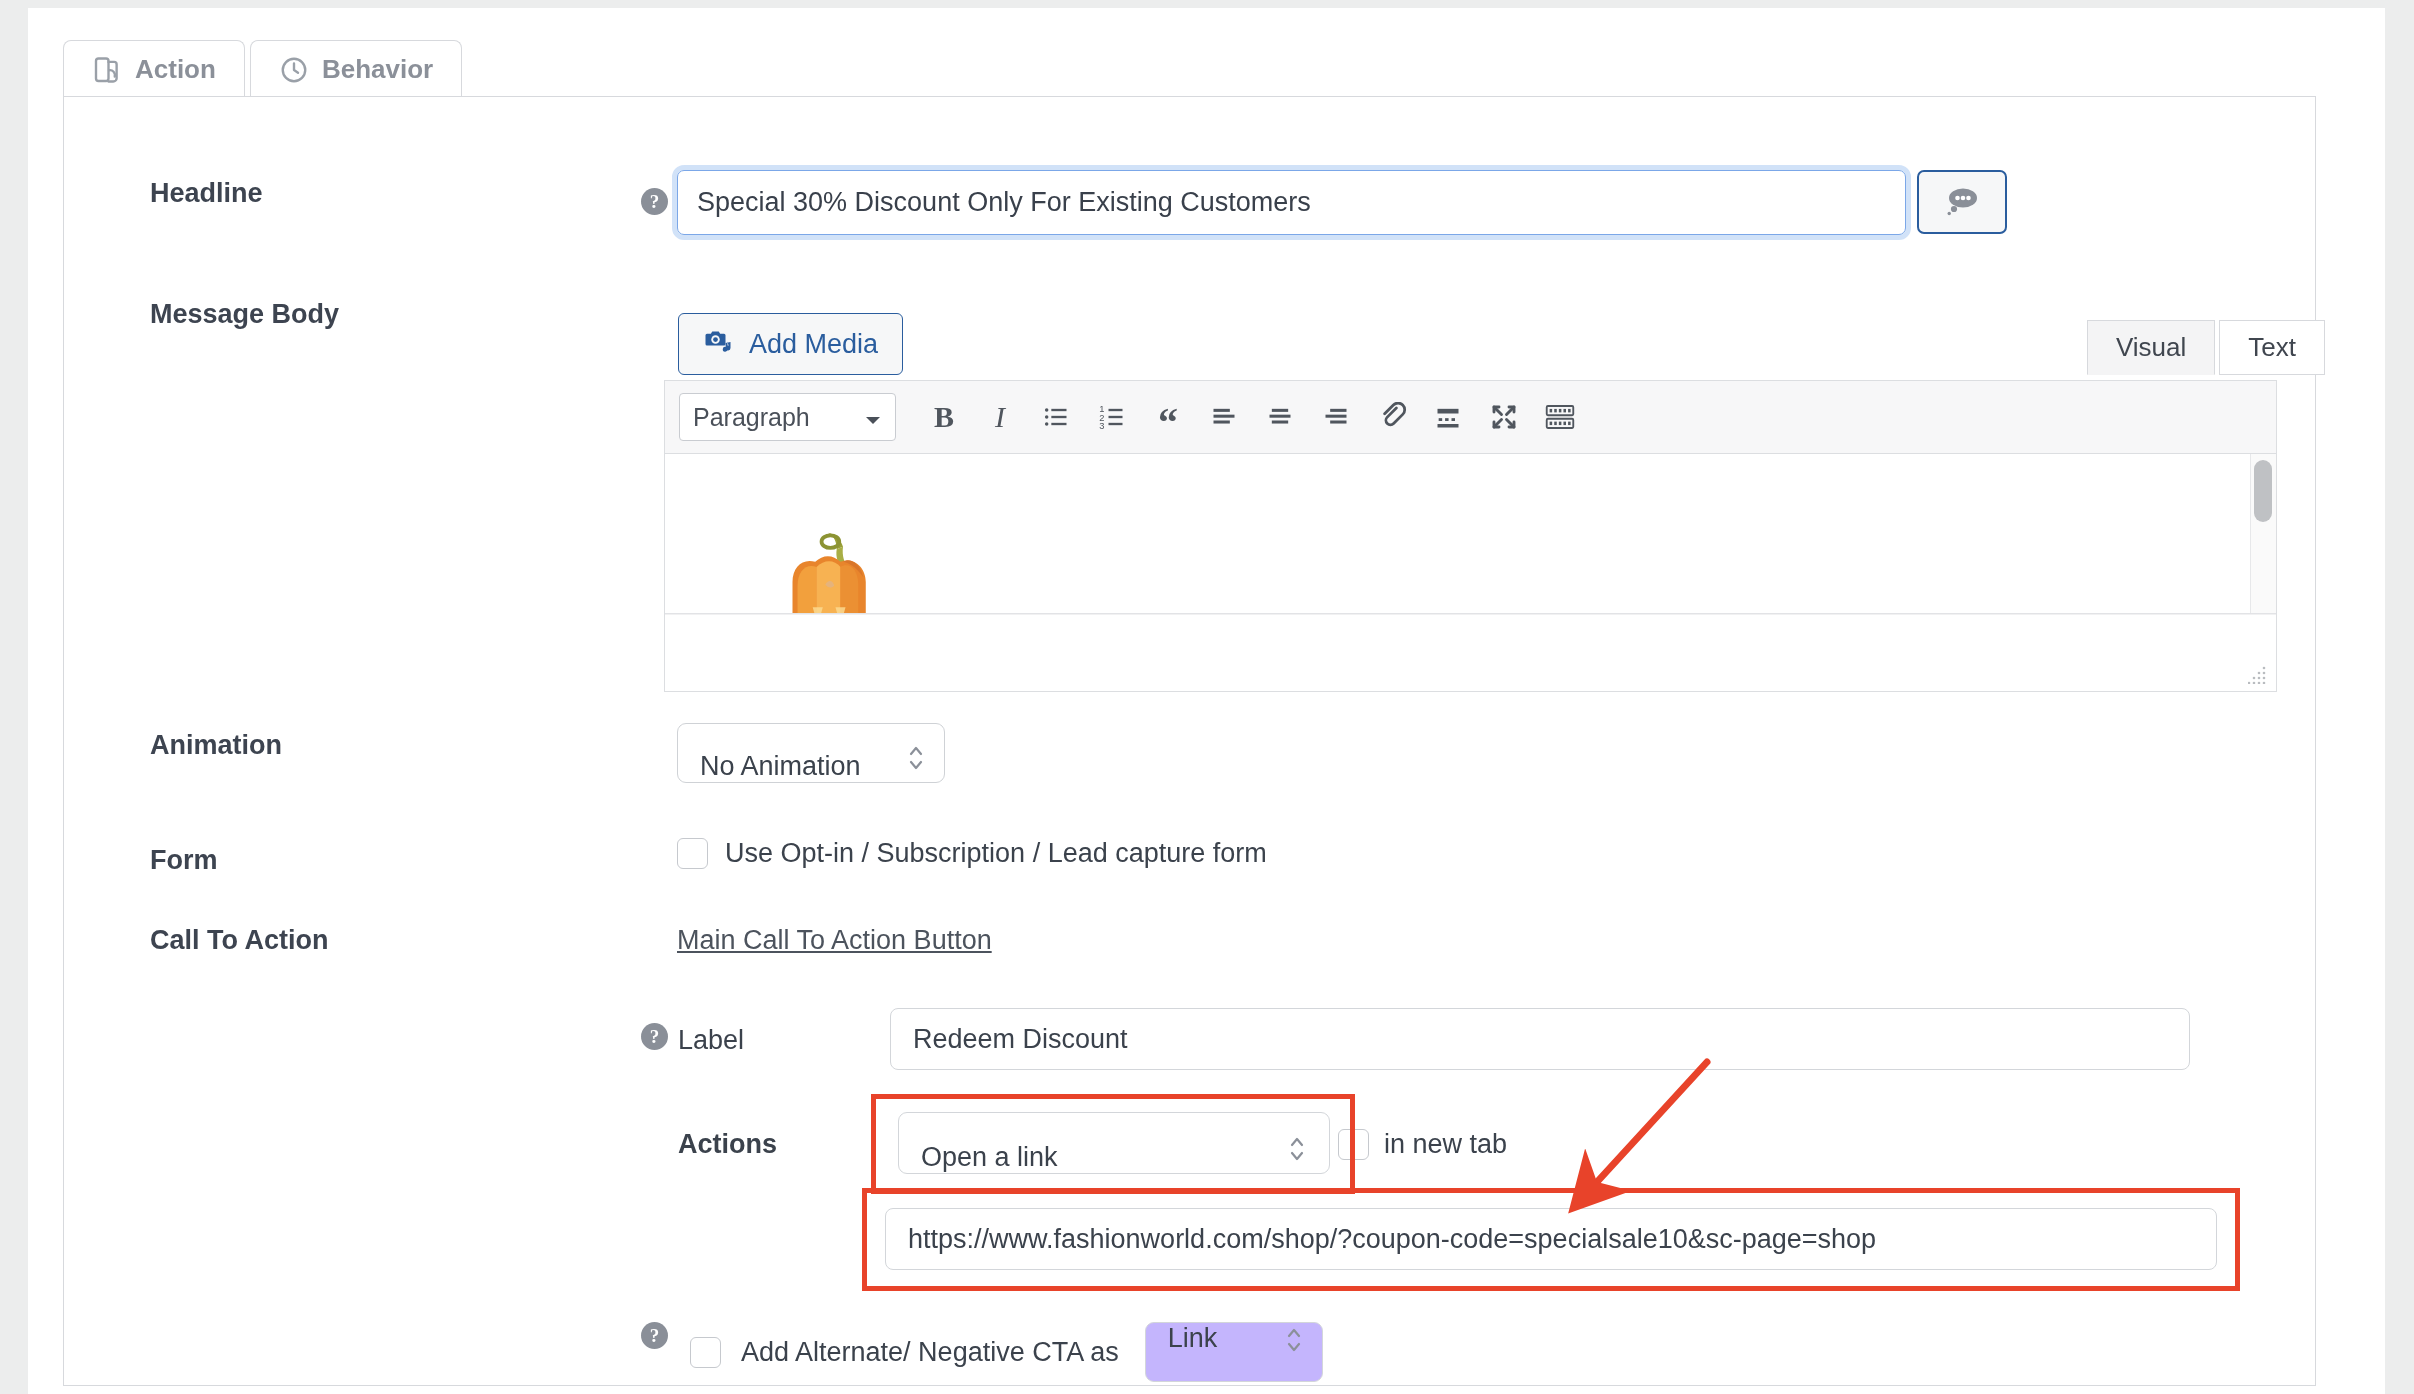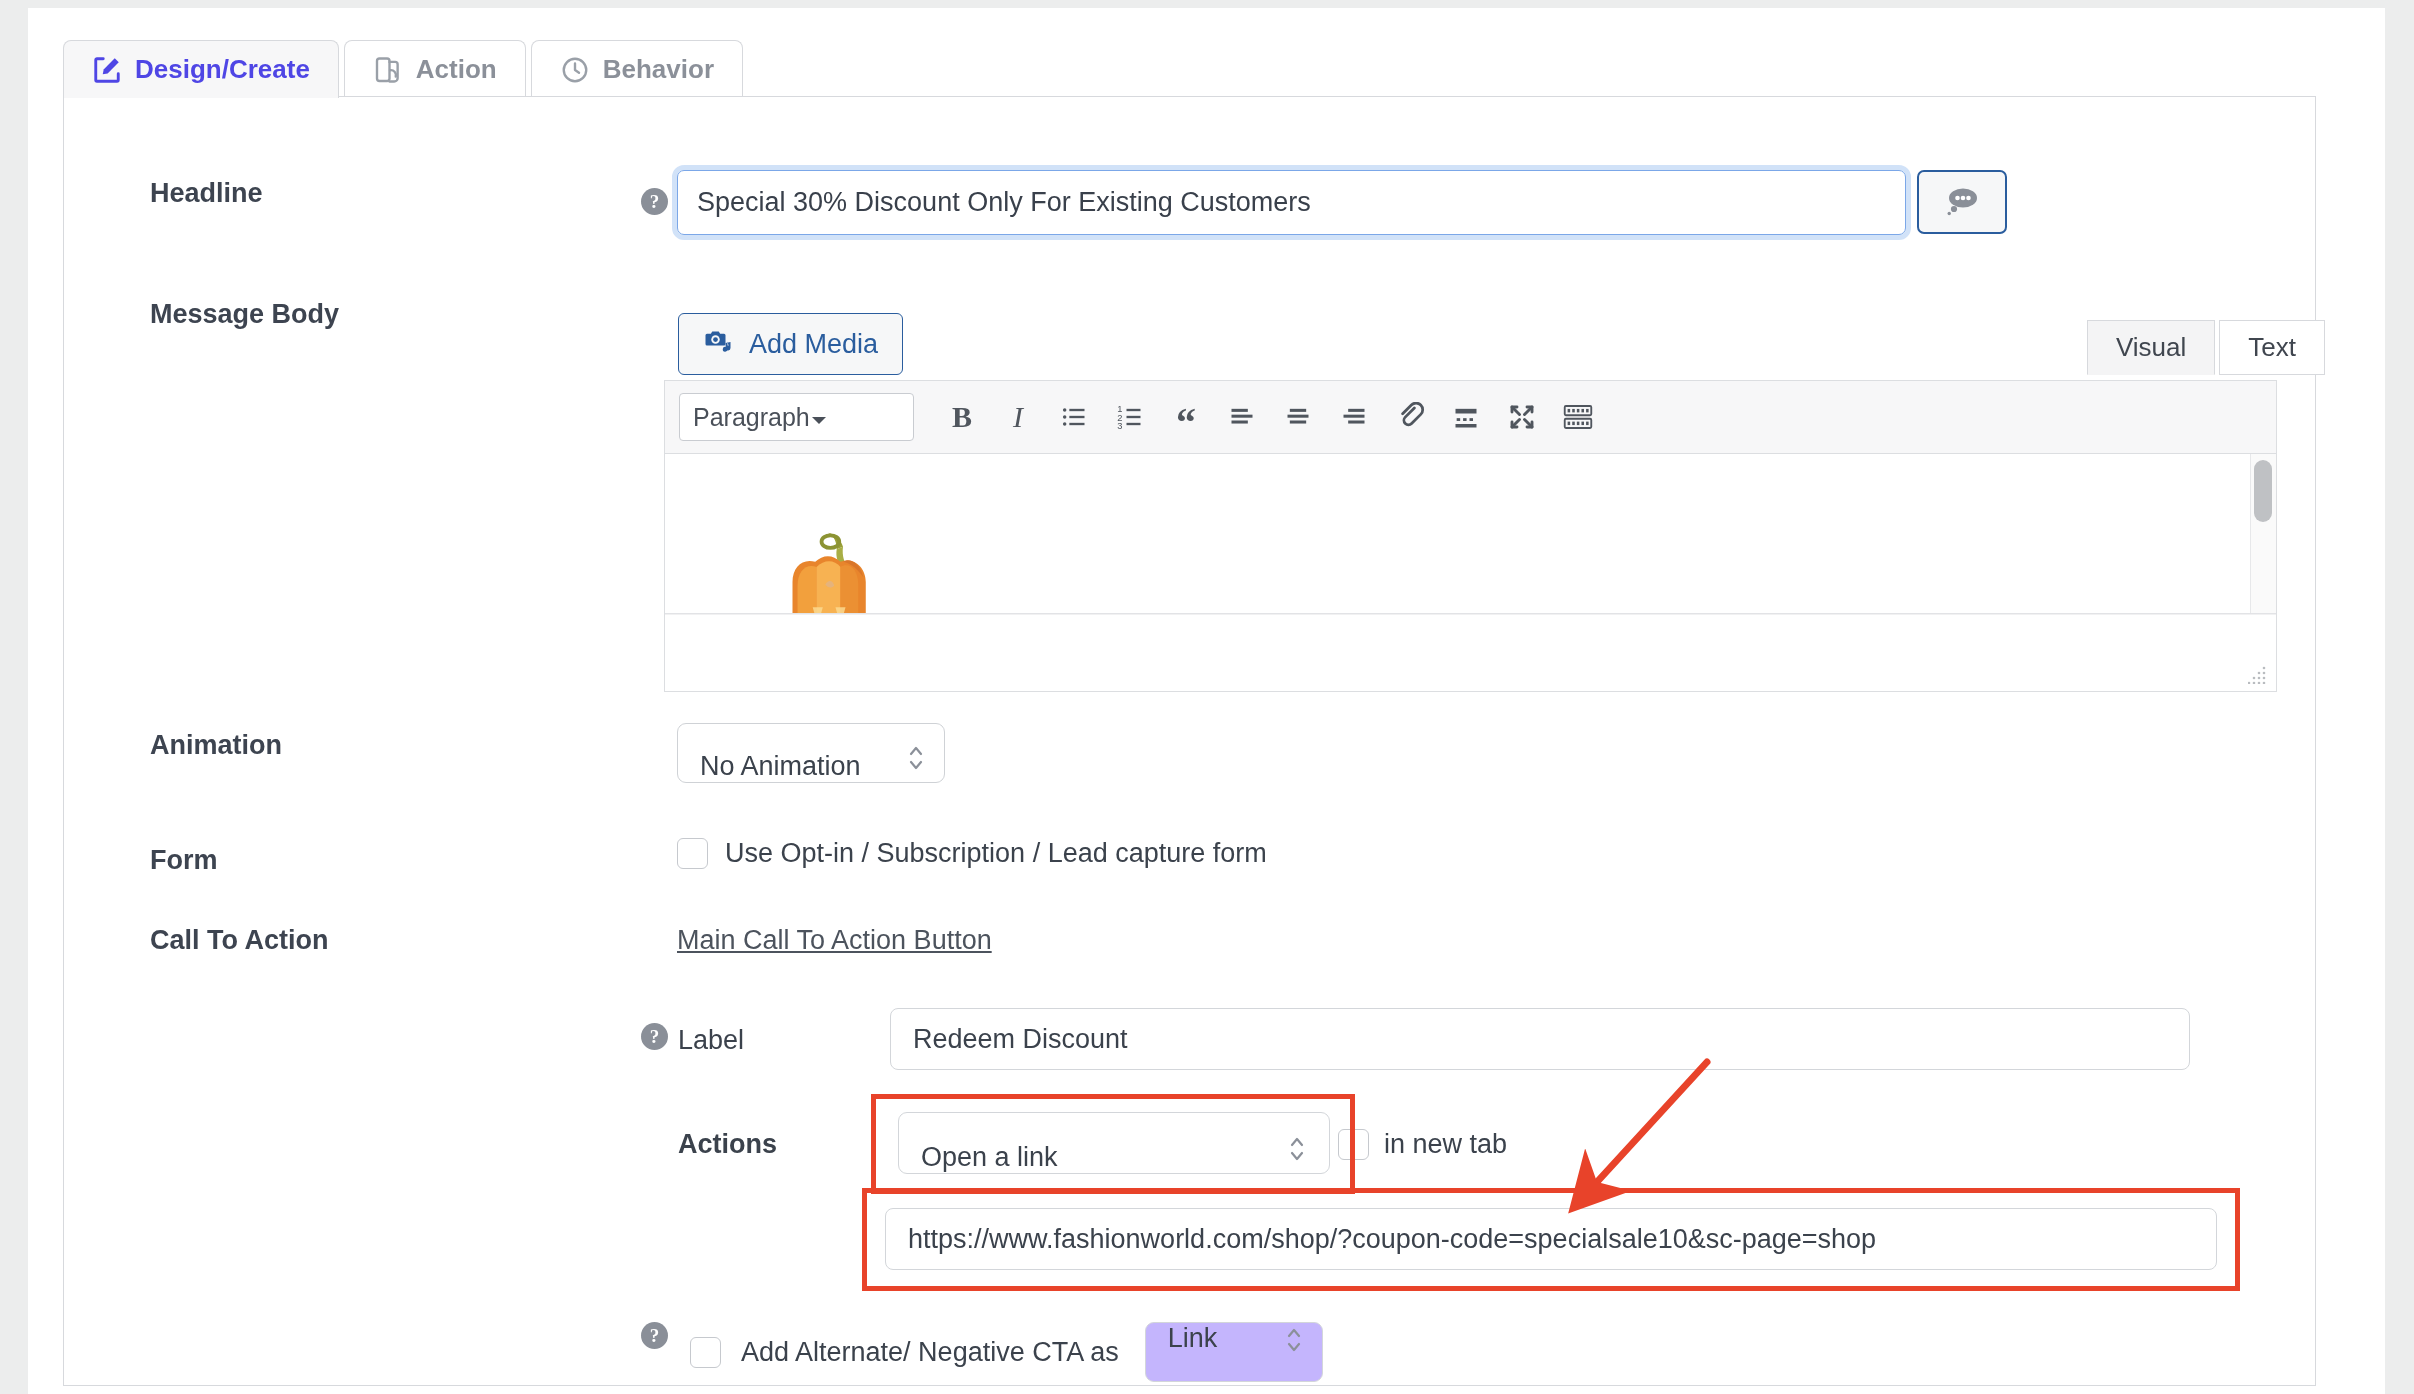--- a/index.html
+++ b/index.html
@@ -142,25 +142,25 @@
   }
   .editor-toolbar{
     height:73px;
     background:#f7f7f8;
     border-bottom:1px solid #dcdee1;
     display:flex;align-items:center;
     padding-left:14px;
     gap:4px;
   }
   .para-select{
-    width:235px;height:48px;
+    width:217px;height:48px;
     border:1px solid #c9ccd1;
     border-radius:4px;
     background:#fff;
-    display:flex;align-items:center;justify-content:flex-start;
+    display:flex;align-items:center;justify-content:space-between;
     padding:0 13px;
     font-size:25px;color:#4a5059;
     cursor:pointer;
     margin-right:18px;
   }
   .tb-btn{
     width:52px;height:52px;
     display:flex;align-items:center;justify-content:center;
     cursor:pointer;color:#50565e;
     border-radius:3px;
@@ -322,29 +322,20 @@
     width:200px; height:180px;
   }
 </style>
 </head>
 <body>
 
 <div class="page-canvas"></div>
 
 <div class="tabstrip">
 
-  <div class="tab active">
-    <span class="ticon">
-      <svg width="30" height="30" viewBox="0 0 24 24" fill="none" stroke="#4f46e5" stroke-width="2.3" stroke-linecap="round" stroke-linejoin="round">
-        <path d="M9 3H4a1 1 0 0 0-1 1v16a1 1 0 0 0 1 1h16a1 1 0 0 0 1-1v-5"></path>
-        <path d="M18.2 2.6 21.4 5.8 12.5 14.7 8.6 15.4 9.3 11.5z" fill="#4f46e5" stroke="none"></path>
-      </svg>
-    </span>
-    <span>Design/Create</span>
-  </div>
 
   <div class="tab">
     <span class="ticon">
       <svg width="30" height="30" viewBox="0 0 24 24" fill="none" stroke="#9aa0a8" stroke-width="1.9" stroke-linecap="round" stroke-linejoin="round">
         <rect x="3.2" y="2.8" width="10" height="18" rx="2"></rect>
         <path d="M13.2 5.5h4.5a2 2 0 0 1 2 2v11a2.7 2.7 0 0 1-2.7 2.7h-3.8"></path>
         <path d="M13.6 12.2a4 4 0 0 1 4.6 5"></path>
       </svg>
     </span>
     <span>Action</span>

